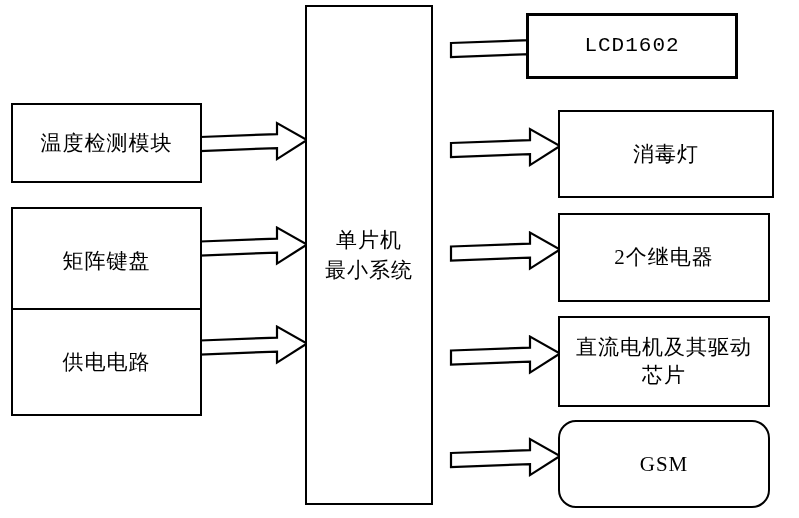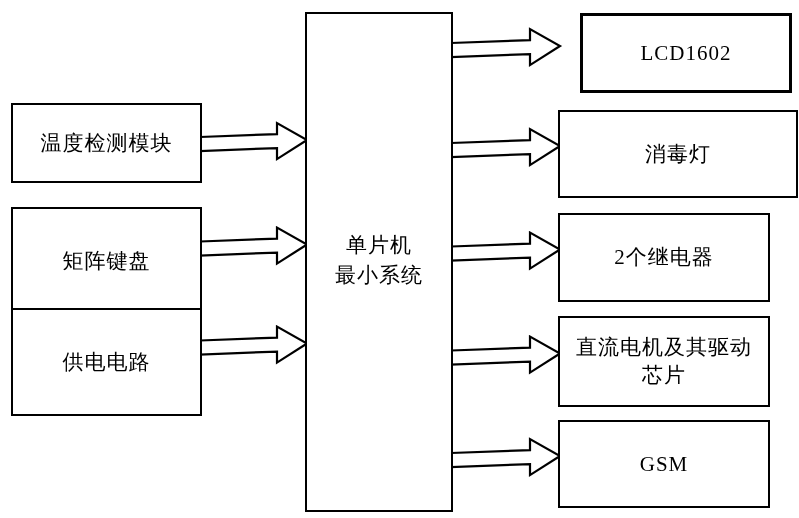--- a/index.html
+++ b/index.html
@@ -28,27 +28,27 @@
     font-size: 21px;
     line-height: 1.45;
     white-space: pre-line;
     letter-spacing: 1px;
   }
   
   #temp_module    { left: 11px;  top: 103px; width: 191px; height: 80px; }
   #matrix_keypad  { left: 11px;  top: 207px; width: 191px; height: 108px; }
   #power_circuit  { left: 11px;  top: 308px; width: 191px; height: 108px; }
   
-  #mcu            { left: 305px; top: 12px;   width: 148px; height: 500px; font-family: Liberation Mono, monospace; }
+  #mcu            { left: 305px; top: 5px;   width: 128px; height: 500px; }
   
-  #lcd1602           { left: 580px; top: 13px;  width: 212px; height: 80px; border-width: 3px; }
-  #disinfection_lamp { left: 558px; top: 110px; width: 240px; height: 88px; }
+  #lcd1602           { left: 526px; top: 13px;  width: 212px; height: 66px; border-width: 3px; font-family: Liberation Mono, monospace; }
+  #disinfection_lamp { left: 558px; top: 110px; width: 216px; height: 88px; }
   #relays            { left: 558px; top: 213px; width: 212px; height: 89px; }
   #dc_motor_driver   { left: 558px; top: 316px; width: 212px; height: 91px; line-height: 1.3; }
-  #gsm               { left: 558px; top: 420px; width: 212px; height: 88px; }
+  #gsm               { left: 558px; top: 420px; width: 212px; height: 88px; border-radius: 18px; }
   #arrow-layer {
     position: absolute;
     left: 0; top: 0;
     width: 799px;
     height: 518px;
     pointer-events: none;
   }
 </style>
 </head>
 <body>

